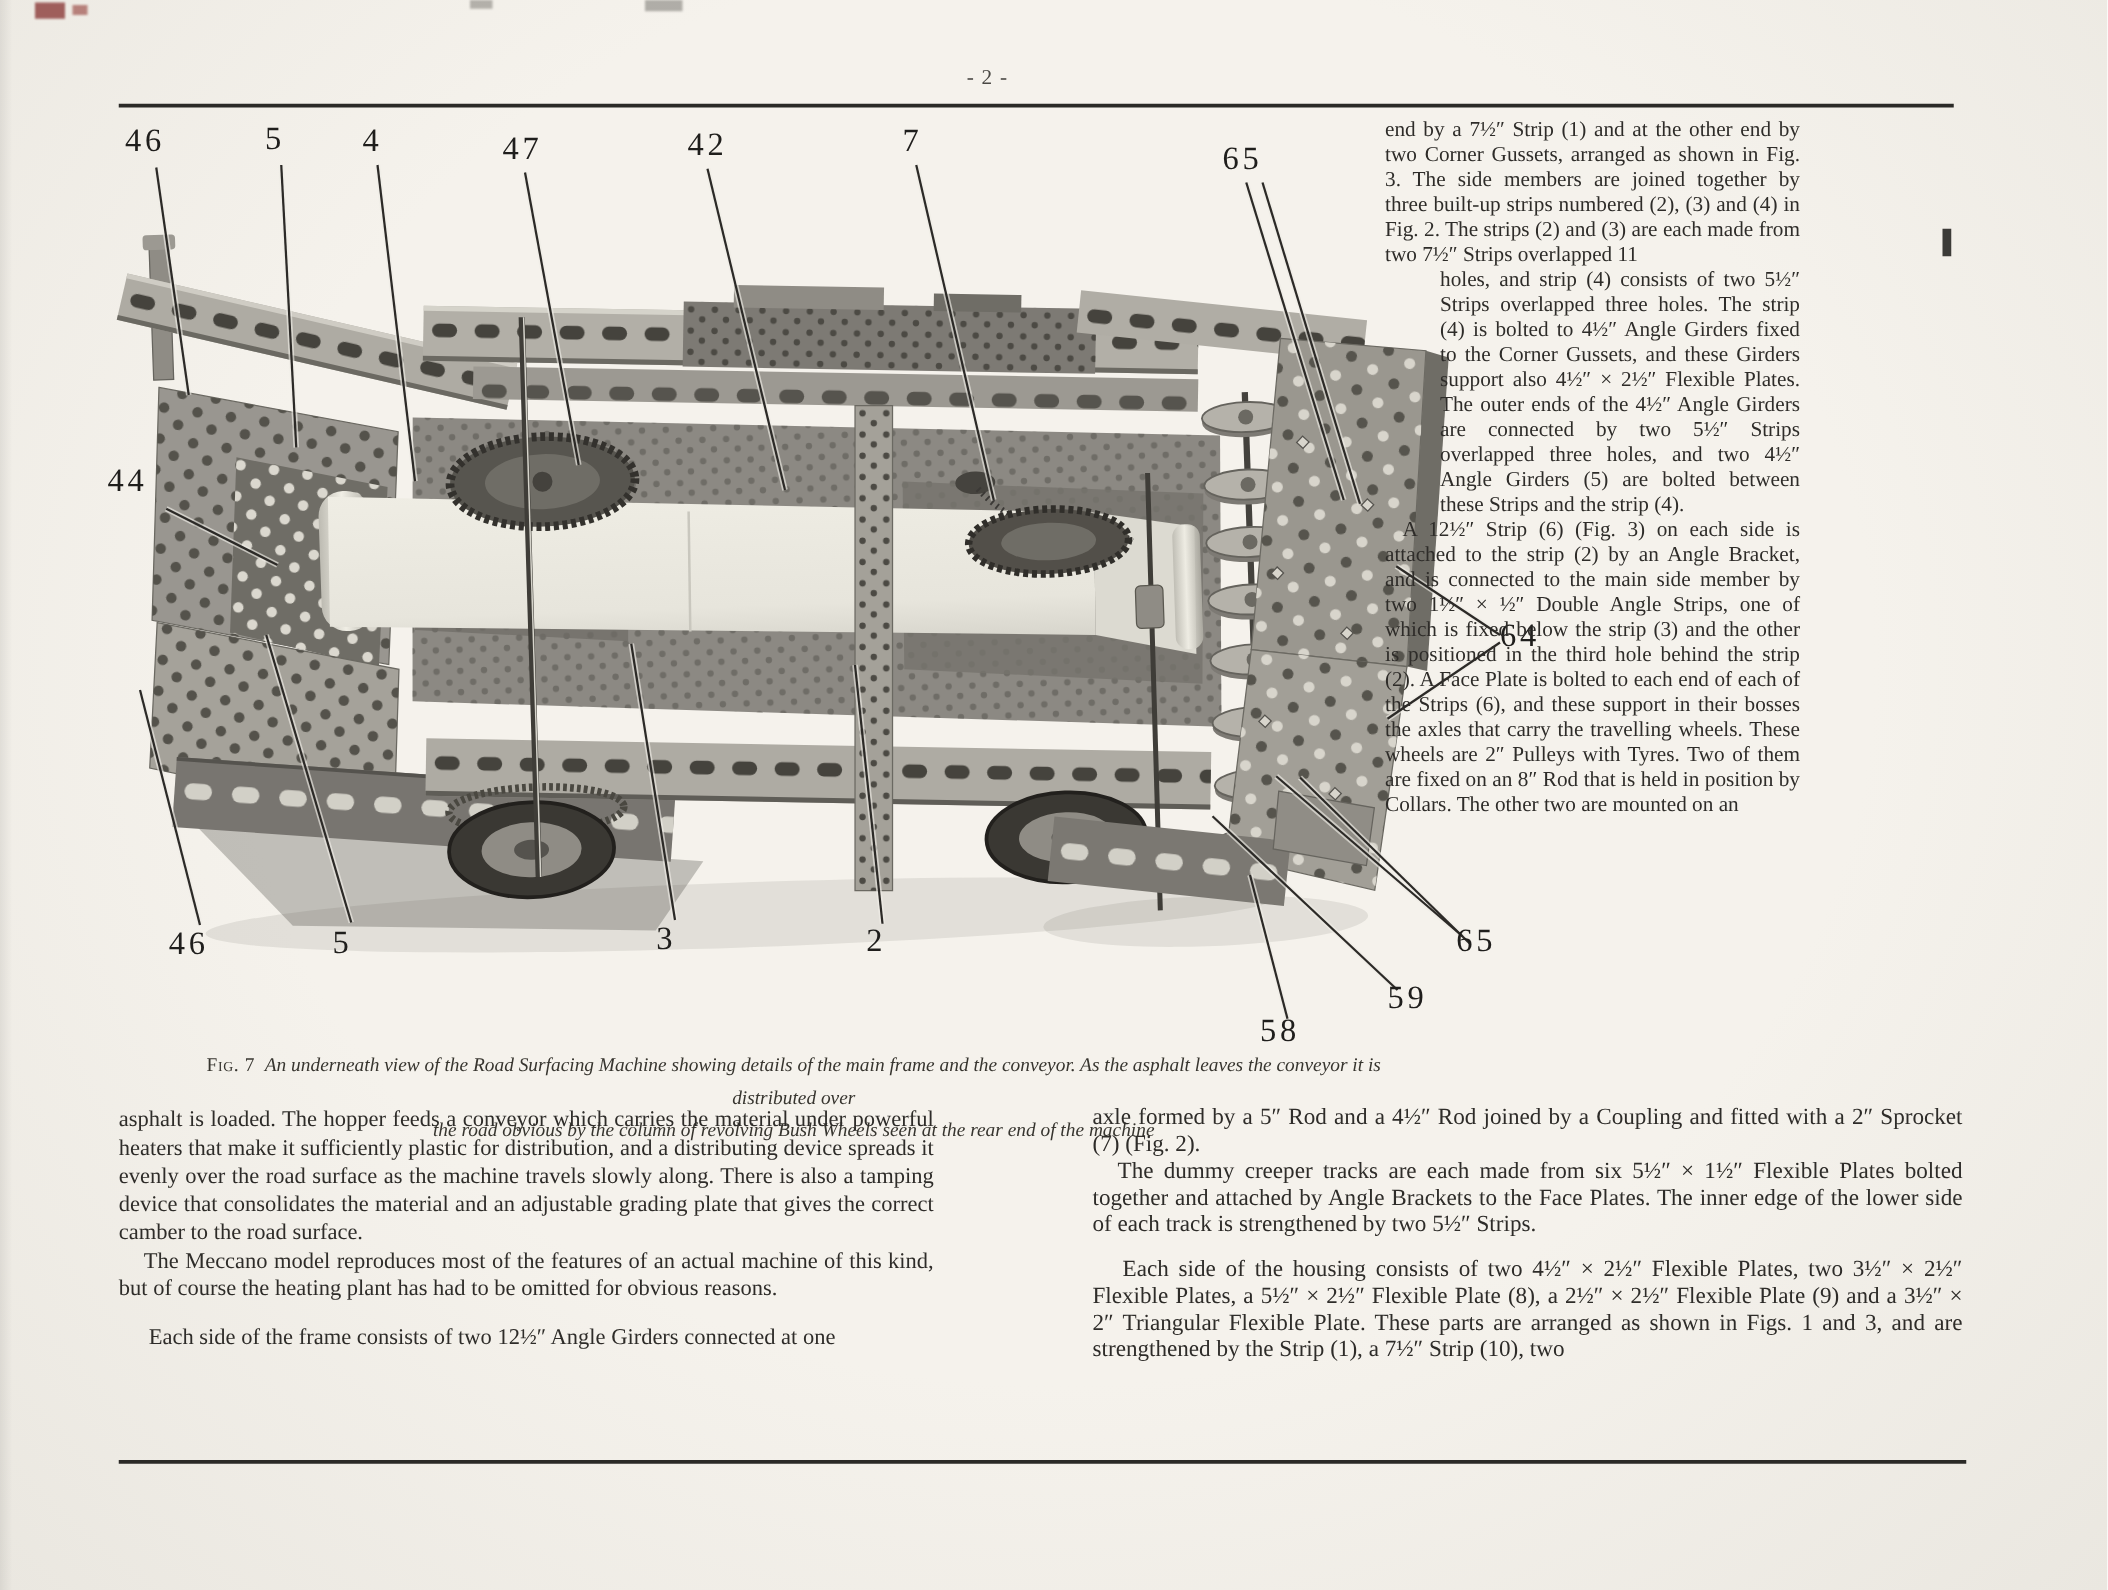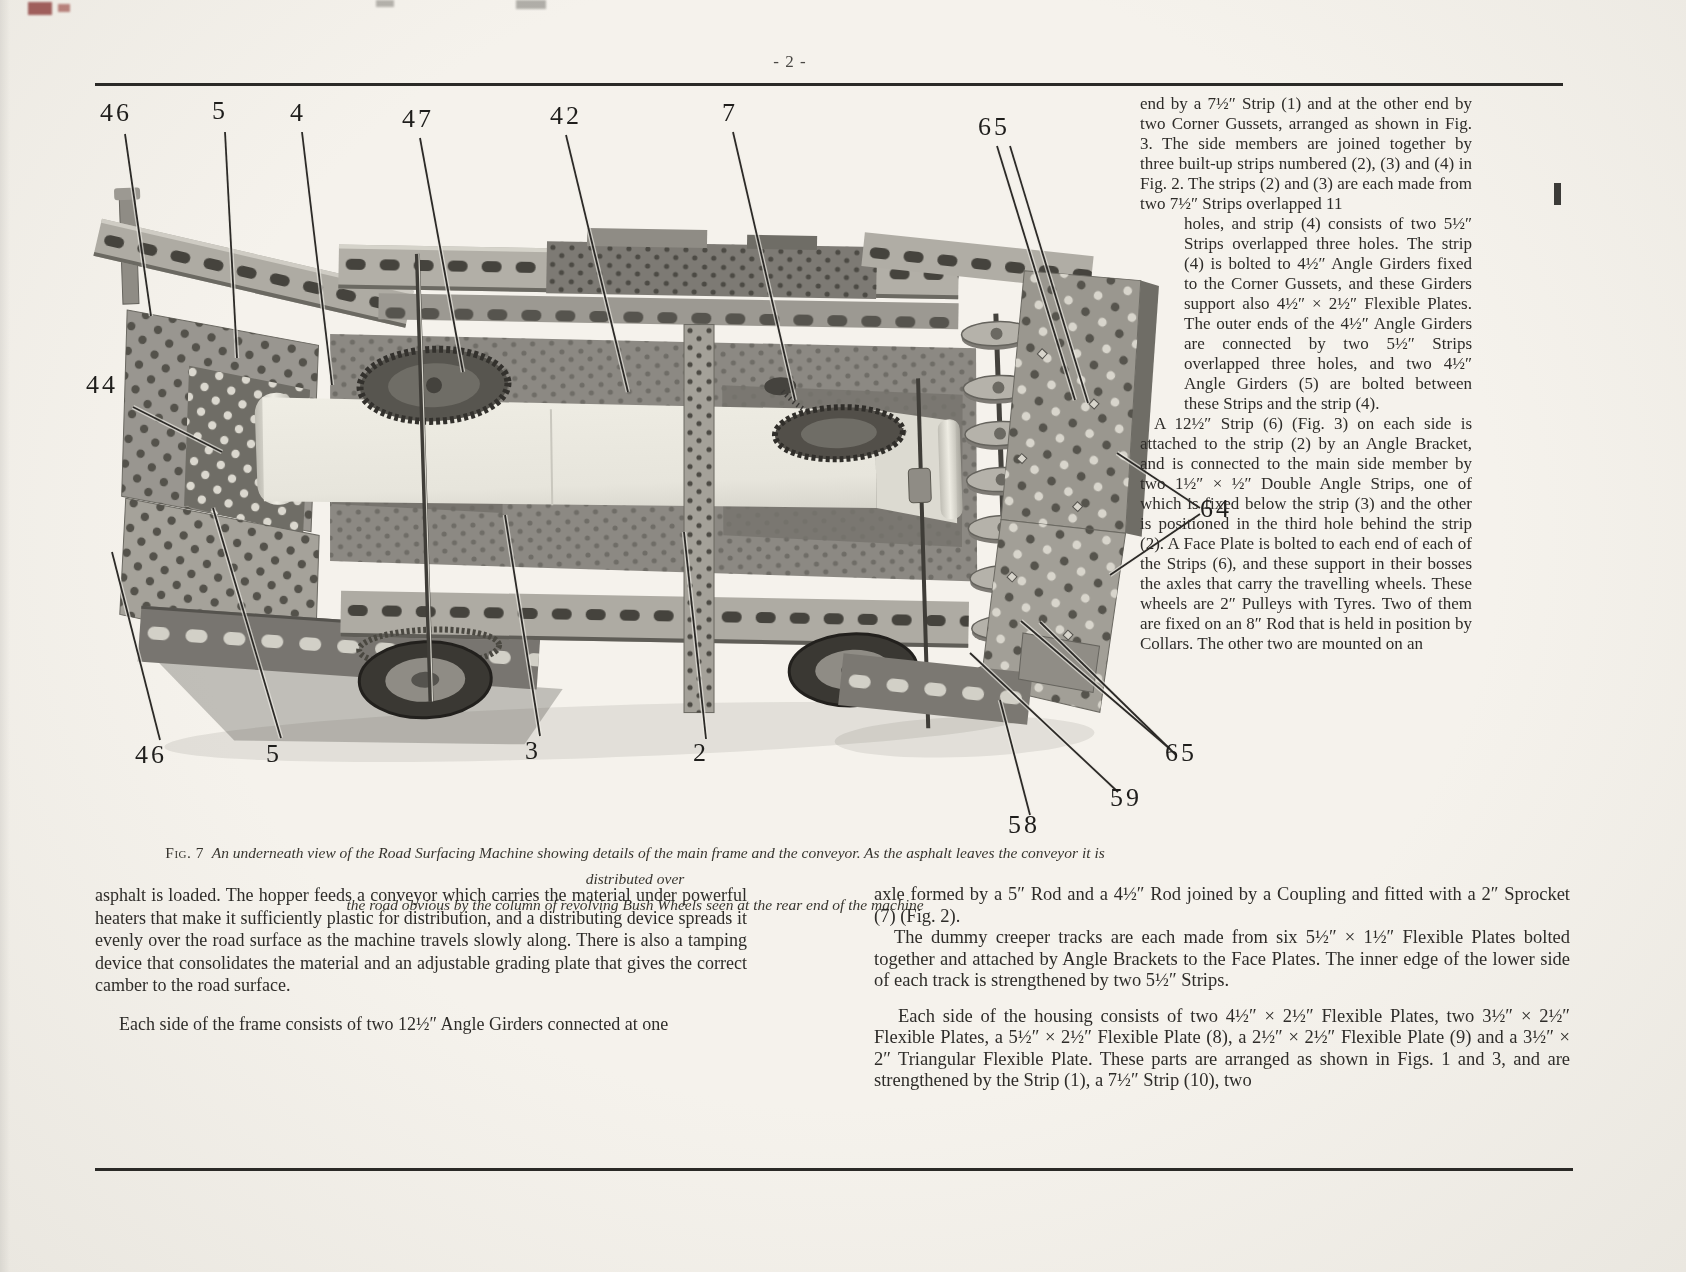--- a/index.html
+++ b/index.html
@@ -5,21 +5,21 @@
   html,body{margin:0;padding:0;}
   .page{
     position:relative; width:1686px; height:1272px; overflow:hidden;
     background:radial-gradient(ellipse at 50% 42%, #f5f2ec 55%, #eae7e0 100%);
     font-family:"Liberation Serif", serif; color:#2e2c29;
   }
   .rule{position:absolute; background:#2b2a27;}
   .pageno{position:absolute; left:745px; top:52px; width:90px; text-align:center;
     font-size:17px; color:#4a4844; letter-spacing:1px;}
   
-  .colR{position:absolute; left:1140px; top:94px; width:332px;
+  .colR{position:absolute; left:1108px; top:94px; width:332px;
     font-size:17px; line-height:20px; text-align:justify;}
   .colR p{margin:0;}
   .colR .seg2{margin-left:44px;}
   .colR .seg3{text-indent:14px;}
   .caption{position:absolute; left:130px; top:840px; width:1010px; text-align:center;
     font-size:15.5px; line-height:26px; color:#37352f; font-style:italic;}
   .caption .figlab{font-style:normal; font-variant:small-caps; letter-spacing:.5px;}
   .colL{position:absolute; left:95px; top:884px; width:652px;
     font-size:18px; line-height:22.5px; text-align:justify;}
   .colL p{margin:0;}
@@ -298,20 +298,21 @@
   </div>
 
   <div class="colR">
     <p class="seg1">end by a 7½″ Strip (1) and at the other end by two Corner Gussets, arranged as shown in Fig. 3. The side members are joined together by three built-up strips numbered (2), (3) and (4) in Fig. 2. The strips (2) and (3) are each made from two 7½″ Strips overlapped 11</p>
     <p class="seg2">holes, and strip (4) consists of two 5½″ Strips overlapped three holes. The strip (4) is bolted to 4½″ Angle Girders fixed to the Corner Gussets, and these Girders support also 4½″ × 2½″ Flexible Plates. The outer ends of the 4½″ Angle Girders are connected by two 5½″ Strips overlapped three holes, and two 4½″ Angle Girders (5) are bolted between these Strips and the strip (4).</p>
     <p class="seg3">A 12½″ Strip (6) (Fig. 3) on each side is attached to the strip (2) by an Angle Bracket, and is connected to the main side member by two 1½″ × ½″ Double Angle Strips, one of which is fixed below the strip (3) and the other is positioned in the third hole behind the strip (2). A Face Plate is bolted to each end of each of the Strips (6), and these support in their bosses the axles that carry the travelling wheels. These wheels are 2″ Pulleys with Tyres. Two of them are fixed on an 8″ Rod that is held in position by Collars. The other two are mounted on an</p>
   </div>
 
   <div class="colL">
     <p>asphalt is loaded. The hopper feeds a conveyor which carries the material under powerful heaters that make it sufficiently plastic for distribution, and a distributing device spreads it evenly over the road surface as the machine travels slowly along. There is also a tamping device that consolidates the material and an adjustable grading plate that gives the correct camber to the road surface.</p>
+    <p class="indent">The Meccano model reproduces most of the features of an actual machine of this kind, but of course the heating plant has had to be omitted for obvious reasons.</p>
     <p class="after-h">Each side of the frame consists of two 12½″ Angle Girders connected at one</p>
   </div>
 
   <div class="colRL">
     <p>axle formed by a 5″ Rod and a 4½″ Rod joined by a Coupling and fitted with a 2″ Sprocket (7) (Fig. 2).</p>
     <p class="indent">The dummy creeper tracks are each made from six 5½″ × 1½″ Flexible Plates bolted together and attached by Angle Brackets to the Face Plates. The inner edge of the lower side of each track is strengthened by two 5½″ Strips.</p>
     <p class="after-h">Each side of the housing consists of two 4½″ × 2½″ Flexible Plates, two 3½″ × 2½″ Flexible Plates, a 5½″ × 2½″ Flexible Plate (8), a 2½″ × 2½″ Flexible Plate (9) and a 3½″ × 2″ Triangular Flexible Plate. These parts are arranged as shown in Figs. 1 and 3, and are strengthened by the Strip (1), a 7½″ Strip (10), two</p>
   </div>
 
 </div>

